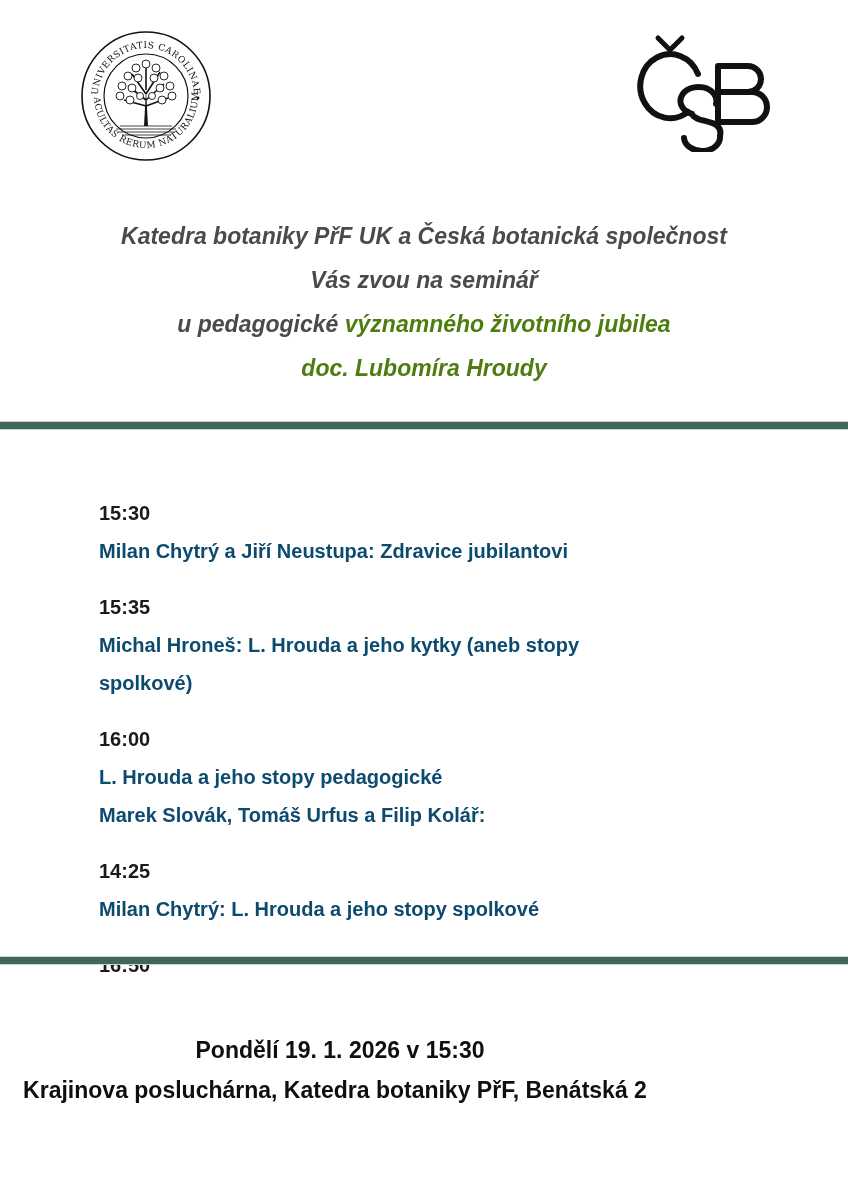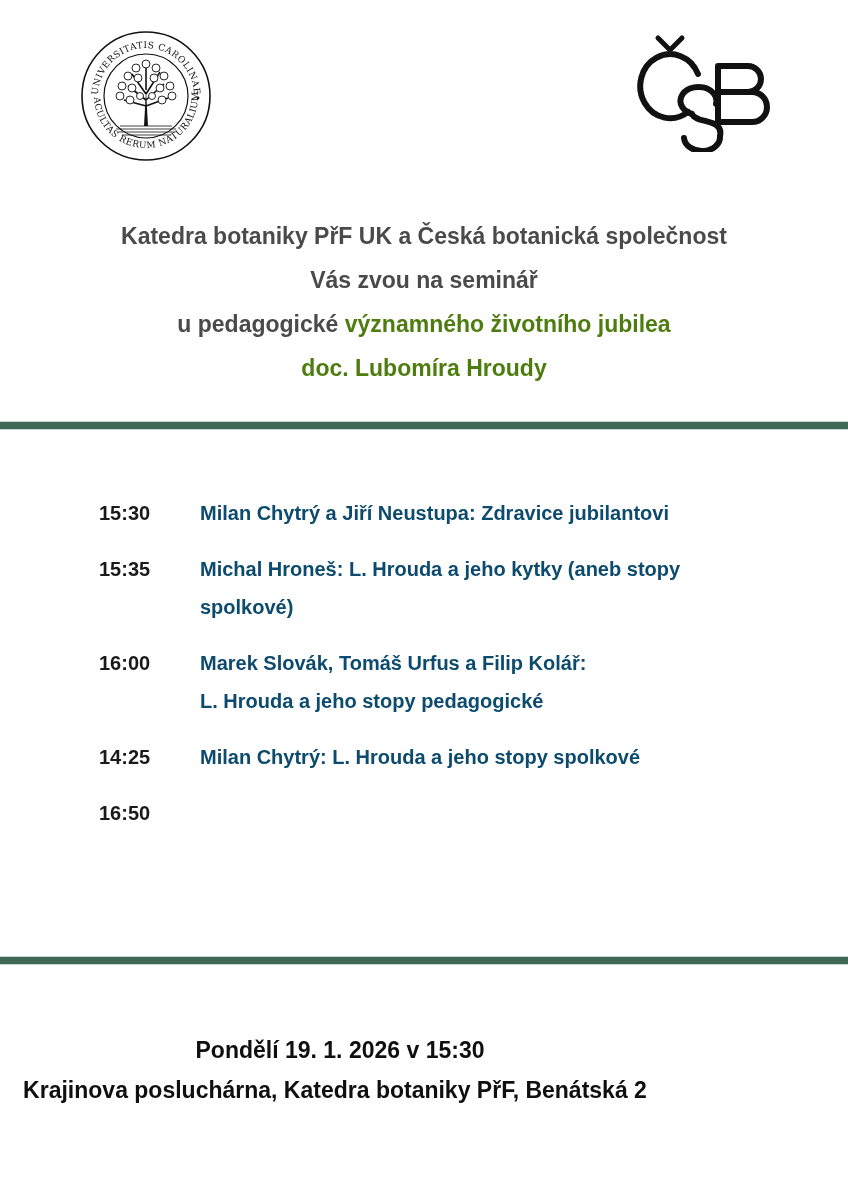--- a/index.html
+++ b/index.html
@@ -1,27 +1,27 @@
 <!DOCTYPE html>
 <html><head>
   <meta charset="utf-8">
   <style>
     html, body { margin: 0; padding: 0; background: #ffffff; }
     body { width: 848px; height: 1200px; position: relative; overflow: hidden;
            font-family: "Liberation Sans", sans-serif; color: #1a1a1a; }
     .logo-uk { position: absolute; left: 80px; top: 30px; width: 132px; height: 132px; }
     .logo-csb { position: absolute; left: 636px; top: 32px; width: 140px; height: 120px; }
-    .header { position: absolute; left: 0; top: 214px; width: 848px; text-align: center; font-weight: bold; }
+    .header { position: absolute; left: 0; top: 214px; width: 848px; text-align: center; font-weight: bold; font-style: italic; }
     .header .line { font-size: 23px; line-height: 44px; height: 44px; }
     .header .gray { color: #4a4a4a; }
     .header .dark { color: #4d7c0f; }
     .divider { position: absolute; left: 0; width: 848px; height: 7px; background: #3f6857;
                box-shadow: 0 -1px 0 #c9d6cf, 0 1px 0 #c9d6cf; }
     .program { position: absolute; left: 99px; top: 494px; width: 700px; }
-    .item { display: flex; margin-bottom: 18px; }
+    .item { display: flex; margin-bottom: 18px; flex-direction: column; }
     .item .time { width: 101px; flex: none; font-weight: bold; font-size: 20px; line-height: 38px; color: #1a1a1a; }
     .item .text { width: 540px; font-weight: bold; font-size: 20px; line-height: 38px; color: #0c4a6e; }
     .footer { position: absolute; left: 0; top: 1030px; width: 680px; text-align: center; font-weight: bold; font-size: 23px; color: #0f0f0f; }
     .footer .line { line-height: 40px; }
     .footer .venue { position: relative; left: -5px; }
   </style>
 </head>
 <body>
 
 <div class="logo-uk">
@@ -104,22 +104,22 @@
   <div class="item">
     <div class="time">15:35</div>
     <div class="text">
         <div>Michal Hroneš: L. Hrouda a jeho kytky (aneb stopy</div>
         <div>spolkové)</div>
       </div>
   </div>
   <div class="item">
     <div class="time">16:00</div>
     <div class="text">
+        <div>L. Hrouda a jeho stopy pedagogické</div>
         <div>Marek Slovák, Tomáš Urfus a Filip Kolář:</div>
-        <div>L. Hrouda a jeho stopy pedagogické</div>
       </div>
   </div>
   <div class="item">
     <div class="time">14:25</div>
     <div class="text">
         <div>Milan Chytrý: L. Hrouda a jeho stopy spolkové</div>
       </div>
   </div>
   <div class="item">
     <div class="time">16:50</div>

